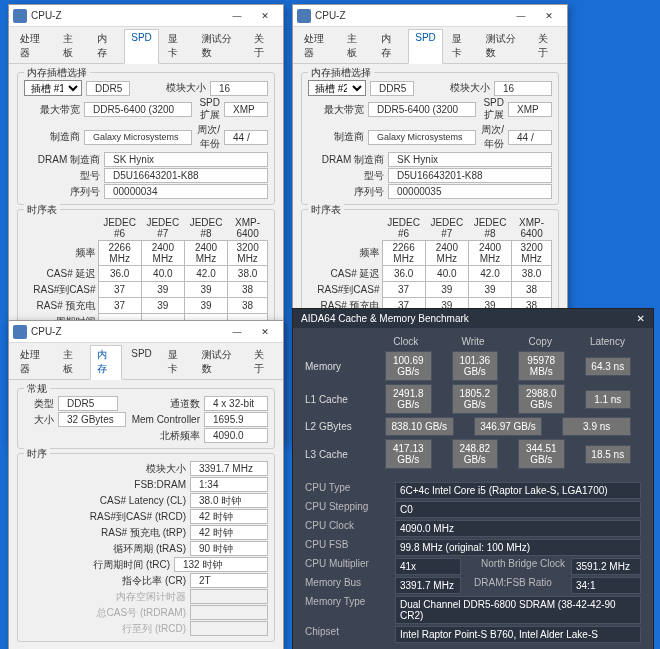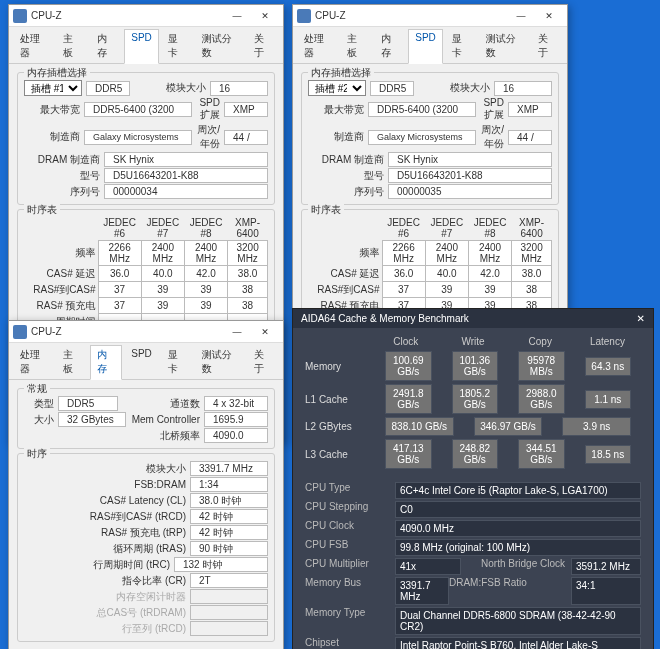--- a/index.html
+++ b/index.html
@@ -469,21 +469,21 @@
         </div>
         <div class="aida-info">
           <div class="aida-ilbl">CPU Multiplier</div>
           <div class="aida-ival">41x</div>
           <div class="aida-ilbl" style="width:110px;text-align:right;padding-right:6px">North Bridge Clock</div>
           <div class="aida-ival" style="flex:0 0 70px">3591.2 MHz</div>
         </div>
         <div class="aida-info">
           <div class="aida-ilbl">Memory Bus</div>
           <div class="aida-ival">3391.7 MHz</div>
-          <div class="aida-ilbl" style="width:122px;text-align:left;padding-right:6px">DRAM:FSB Ratio</div>
+          <div class="aida-ilbl" style="width:110px;text-align:center;padding-right:6px">DRAM:FSB Ratio</div>
           <div class="aida-ival" style="flex:0 0 70px">34:1</div>
         </div>
         <div class="aida-info">
           <div class="aida-ilbl">Memory Type</div>
           <div class="aida-ival">Dual Channel DDR5-6800 SDRAM  (38-42-42-90 CR2)</div>
         </div>
         <div class="aida-info">
           <div class="aida-ilbl">Chipset</div>
           <div class="aida-ival">Intel Raptor Point-S B760, Intel Alder Lake-S</div>
         </div>

